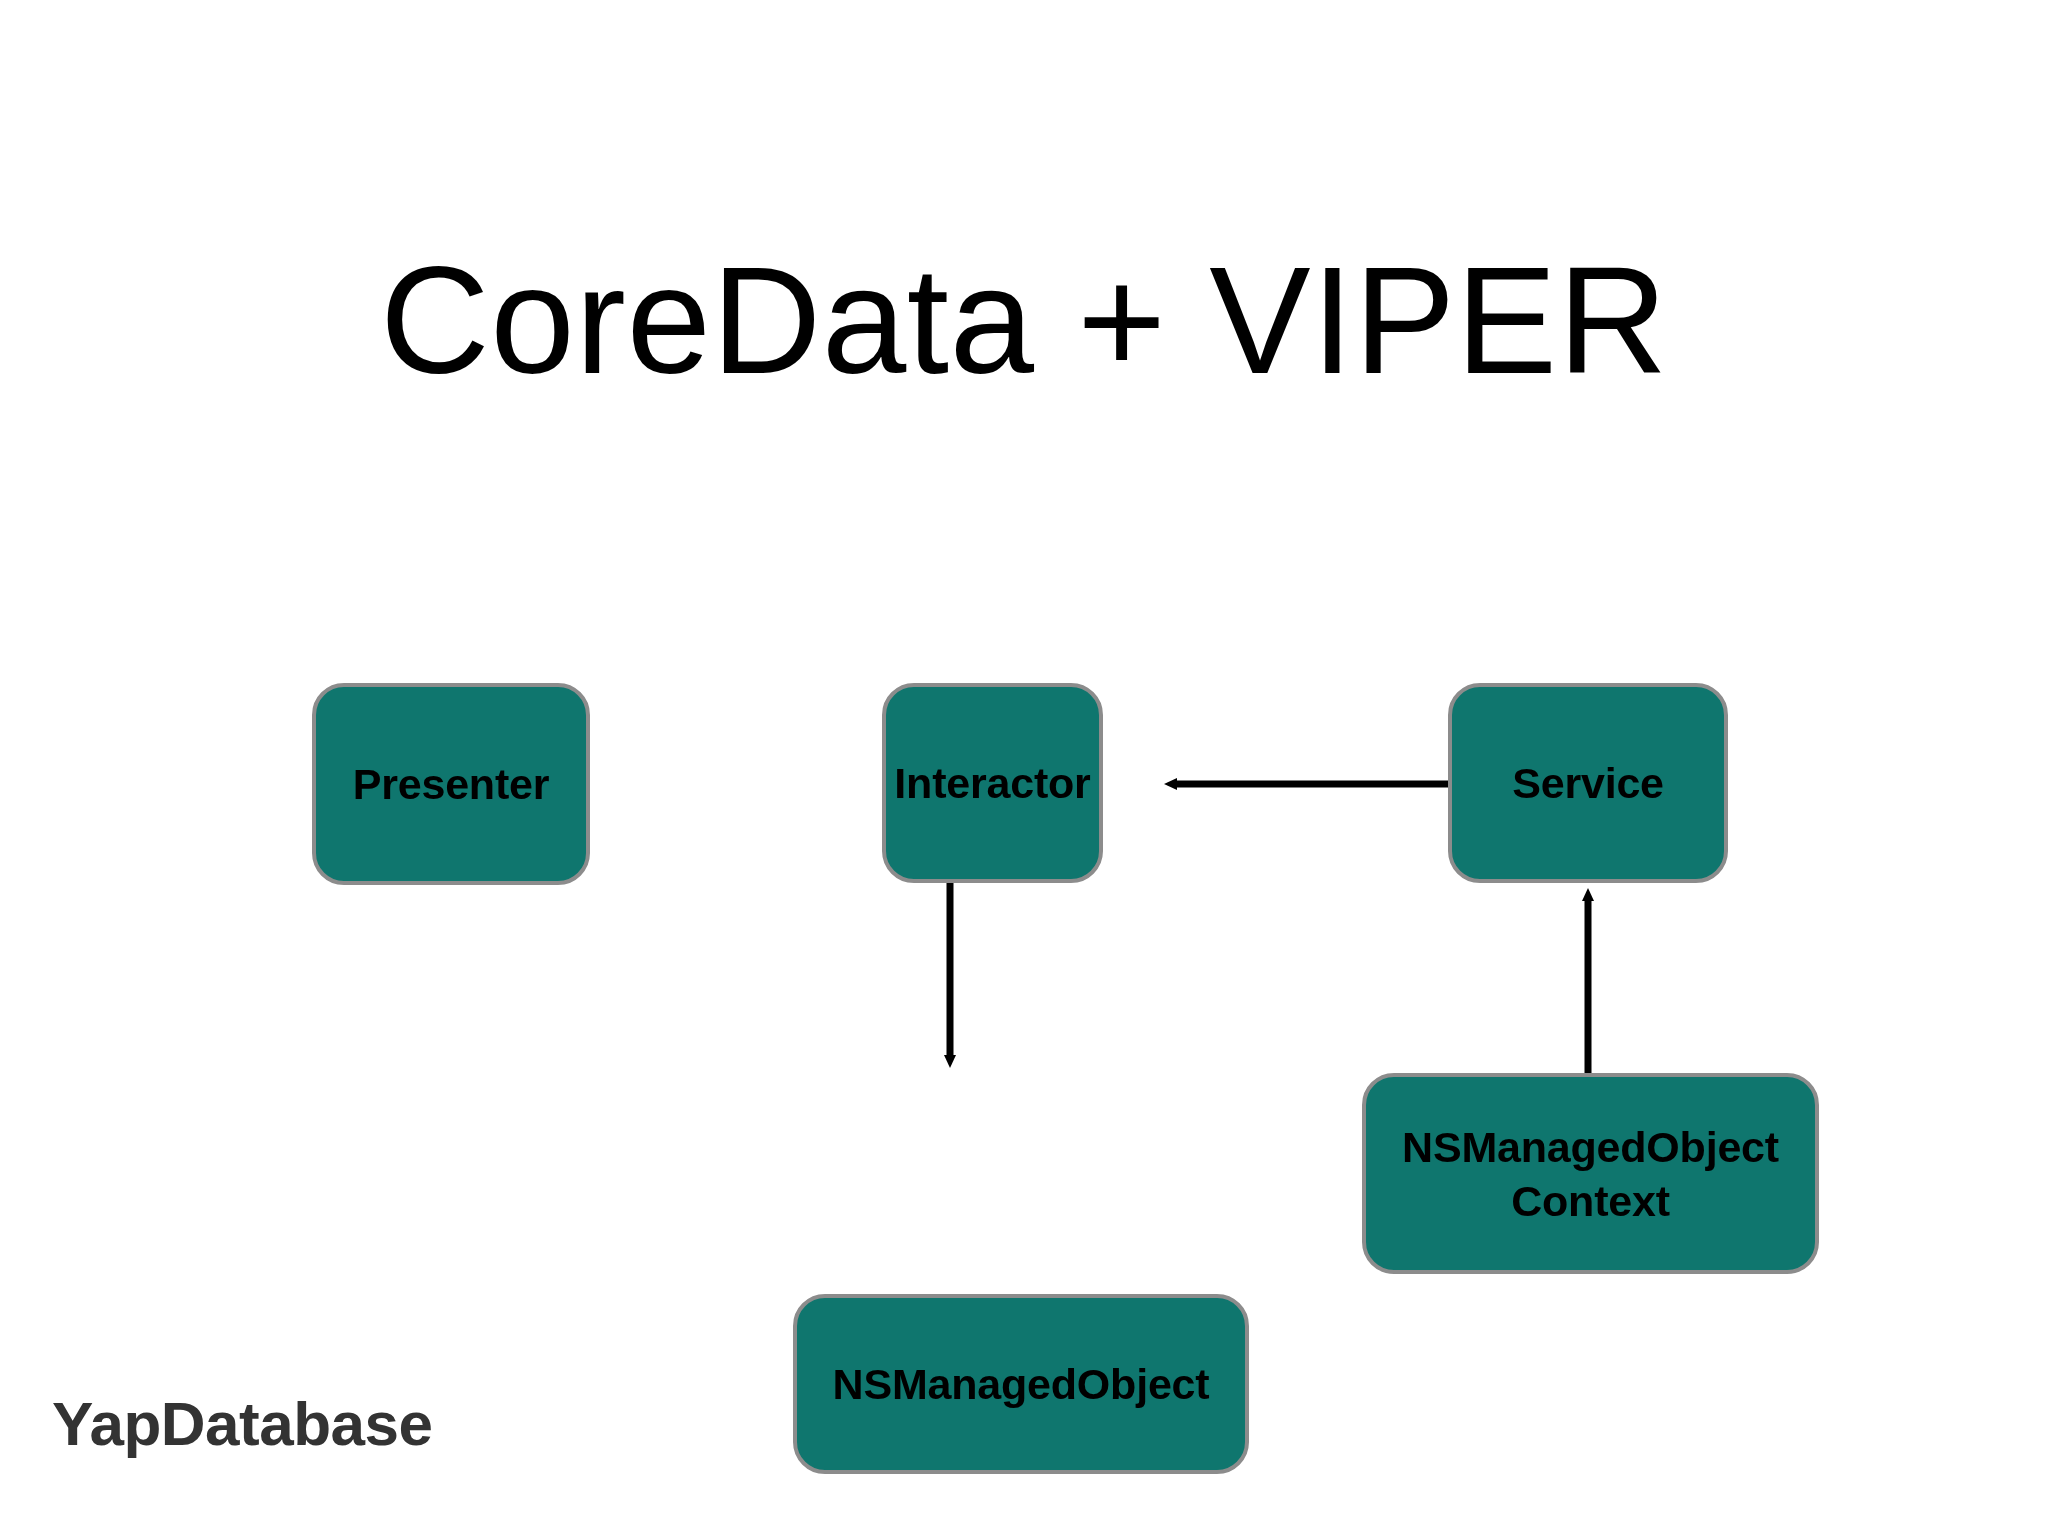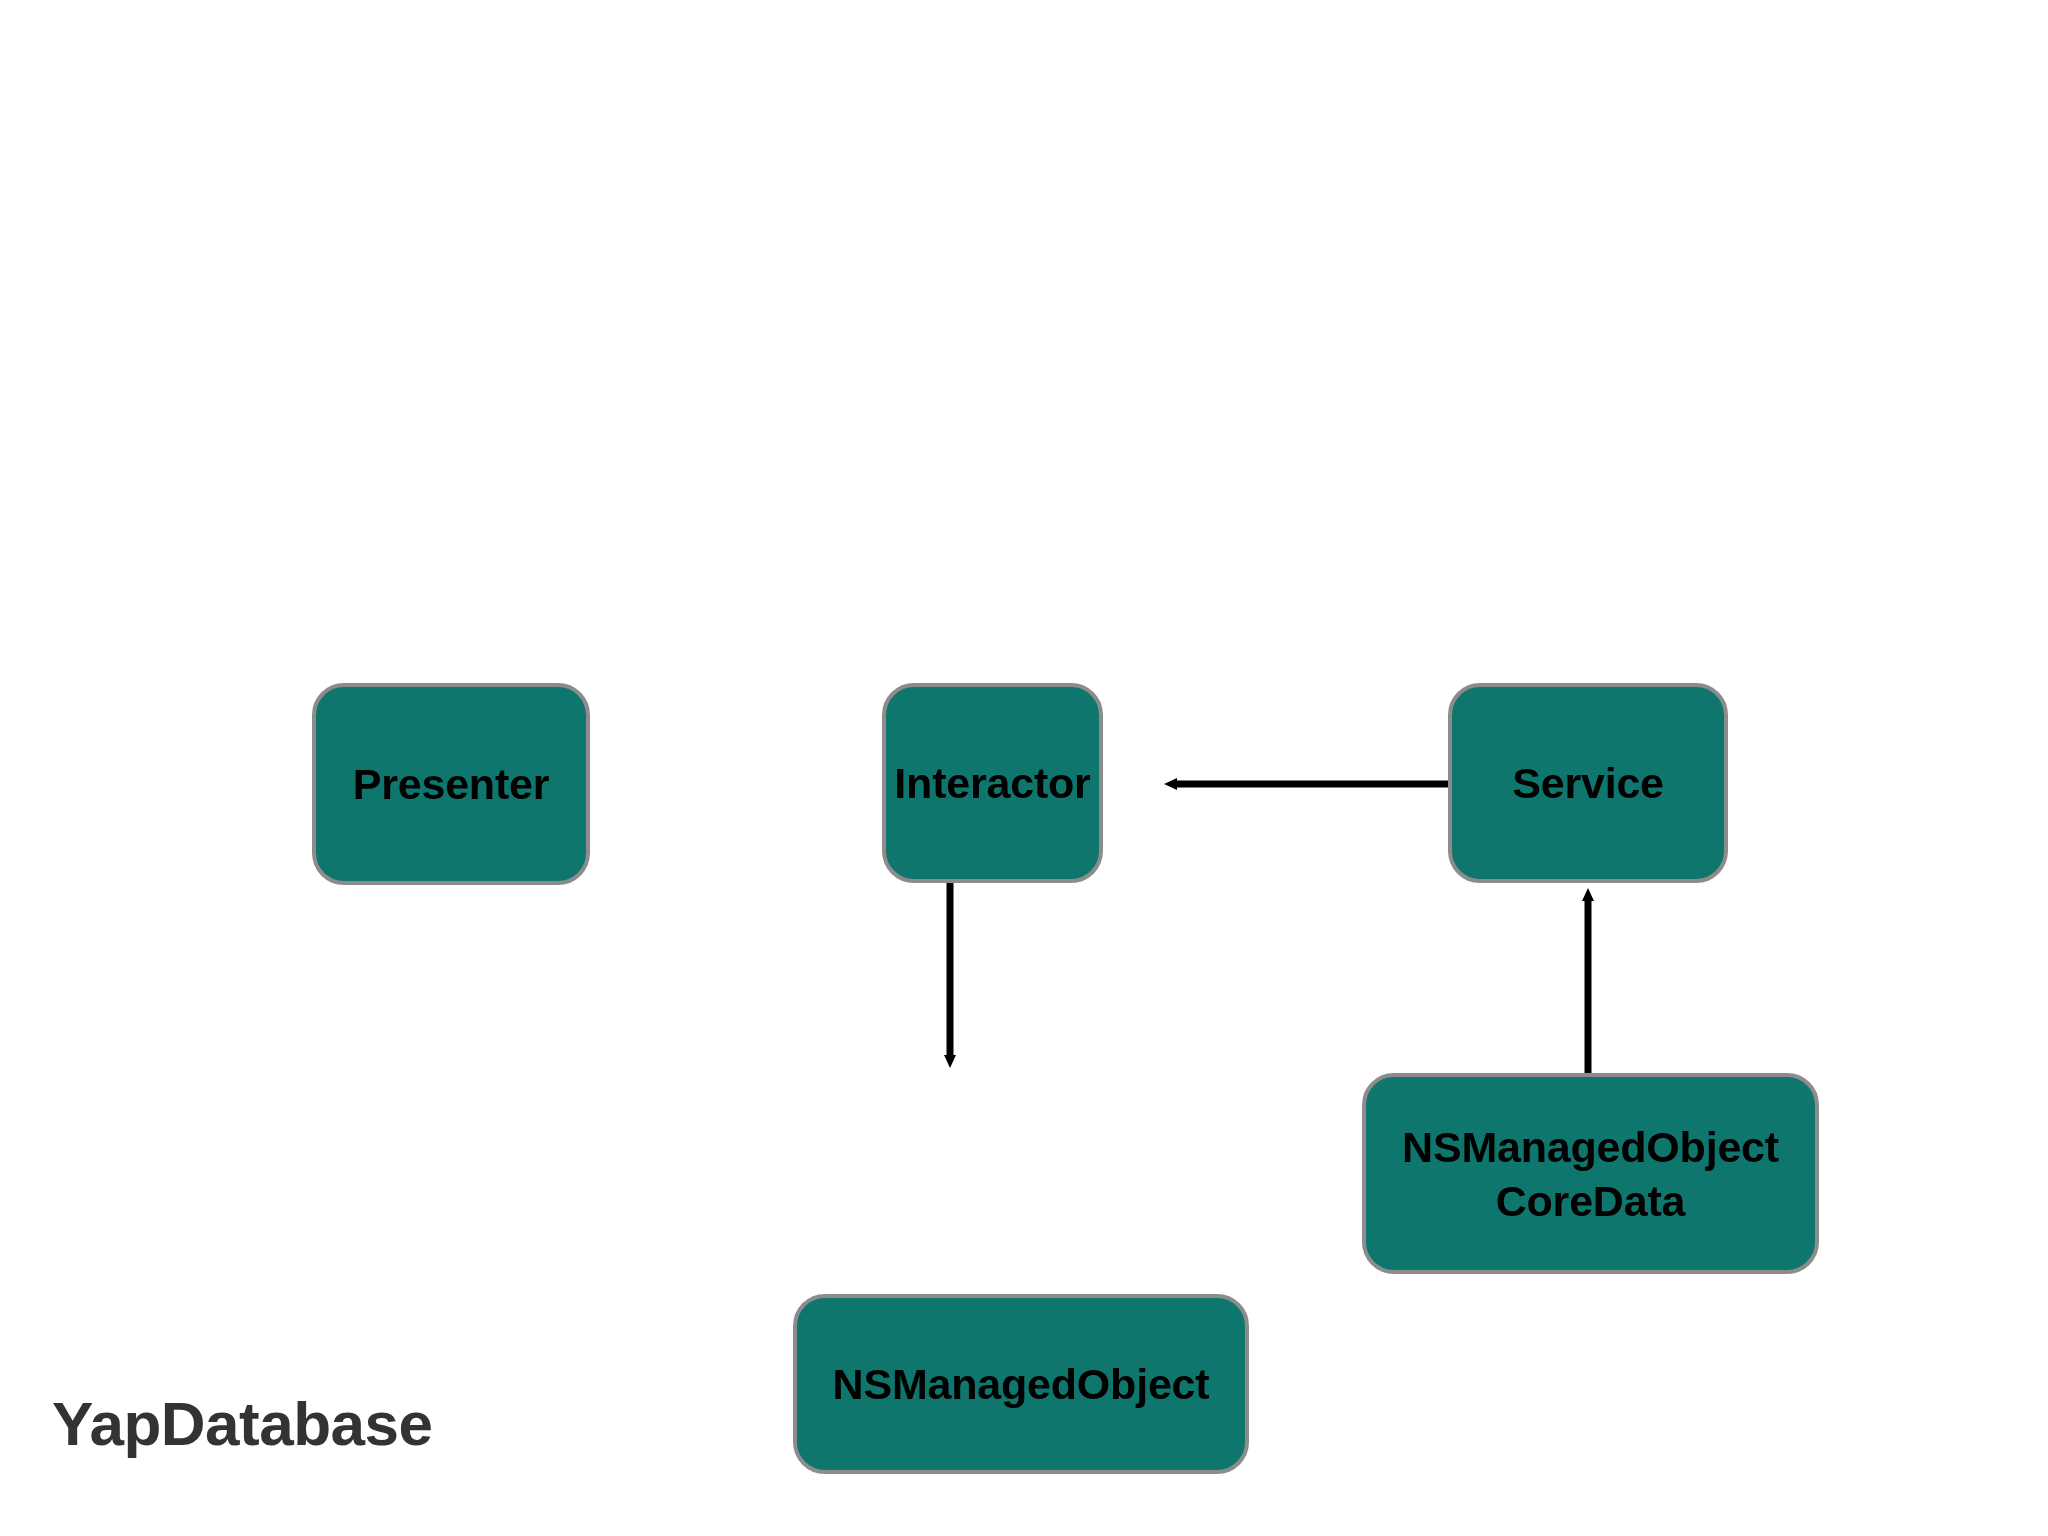--- a/index.html
+++ b/index.html
@@ -85,20 +85,21 @@
     letter-spacing: -0.5px;
     color: #333333;
     white-space: nowrap;
   }
 </style>
 </head>
 <body>
 
 <div id="slide">
 
+  <h1 id="slide-title">CoreData + VIPER</h1>
 
   <svg id="connectors" viewBox="0 0 2048 1536" width="2048" height="1536" xmlns="http://www.w3.org/2000/svg">
     <defs>
       <marker id="arrow-left" markerWidth="14" markerHeight="14" refX="1" refY="6" orient="auto-start-reverse" markerUnits="userSpaceOnUse">
         <path d="M0,0 L0,12 L13,6 z" fill="#000000"></path>
       </marker>
       <marker id="arrow-down" markerWidth="14" markerHeight="14" refX="1" refY="6" orient="auto-start-reverse" markerUnits="userSpaceOnUse">
         <path d="M0,0 L0,12 L13,6 z" fill="#000000"></path>
       </marker>
       <marker id="arrow-up" markerWidth="14" markerHeight="14" refX="1" refY="6" orient="auto-start-reverse" markerUnits="userSpaceOnUse">
@@ -124,18 +125,18 @@
   <div class="node" id="node-service">
     <span class="node-label">Service</span>
   </div>
 
 
   <div class="node" id="node-nsmo">
     <span class="node-label">NSManagedObject</span>
   </div>
 
   <div class="node" id="node-nsmoc">
-    <span class="node-label">NSManagedObject CoreData</span>
+    <span class="node-label">NSManagedObject Context</span>
   </div>
 
   <div id="brand">YapDatabase</div>
 
 </div>
 
 </body></html>

